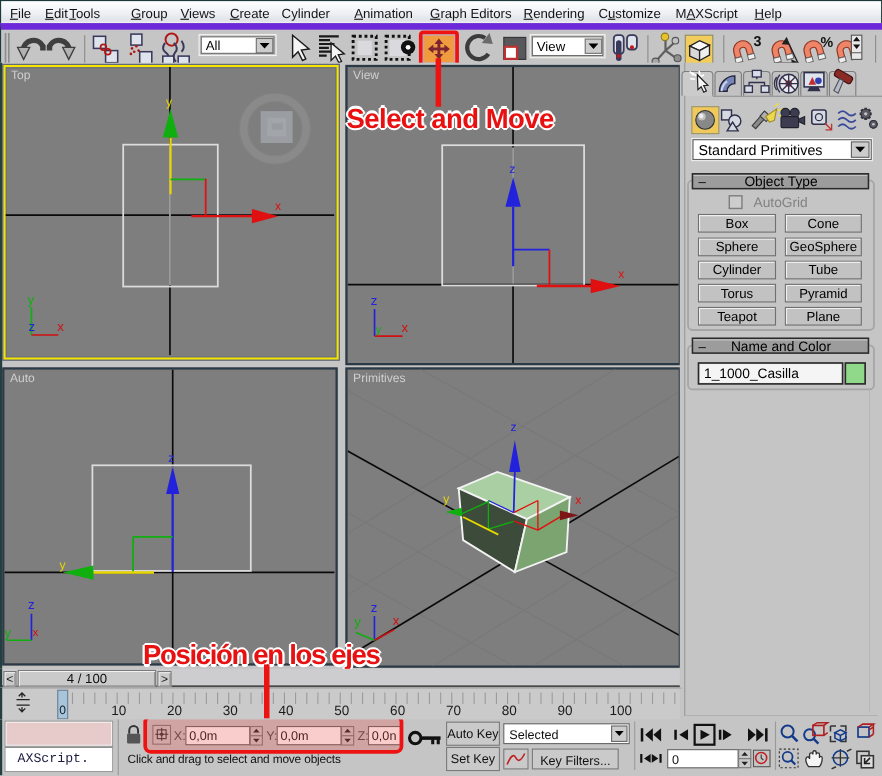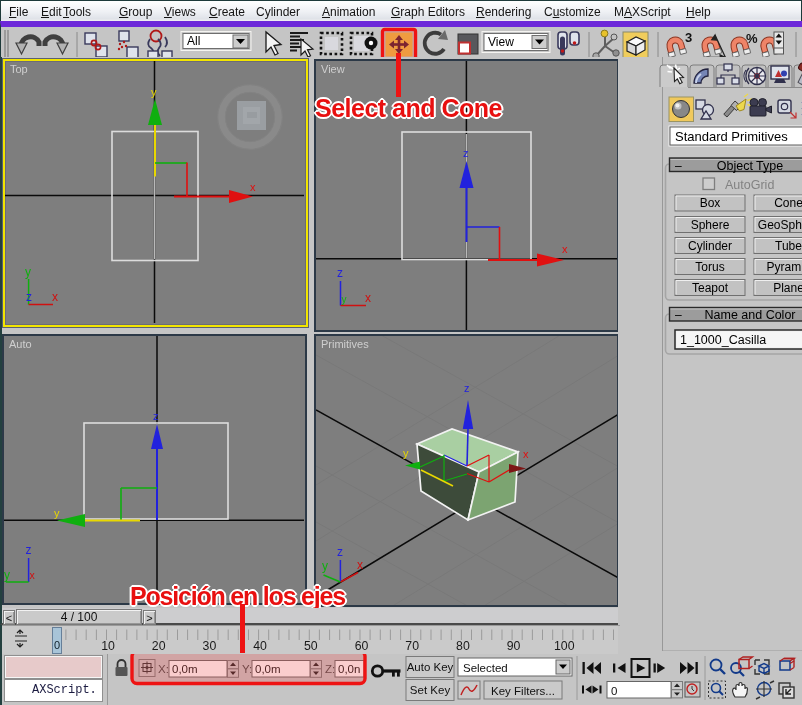--- a/index.html
+++ b/index.html
@@ -18,21 +18,21 @@
 
 #toolbar {
   position:absolute; left:0; top:21px; width:802px; height:36px;
   background:#c5c5c5; border-top:6px solid #6d28d9; border-left:1px solid #1d3a3a;
 }
 
 #vpzone { position:absolute; left:0; top:57px; width:618px; height:551px; background:#c5c5c5; border-left:2px solid #23403f;}
 .vp { position:absolute; background:#7e7e7e; }
 .vplabel { position:absolute; left:5px; top:2px; color:#cfcfcf; font-size:11px; }
 
-#cpanel { position:absolute; left:618px; top:57px; width:184px; height:594px; background:#c5c5c5;padding-left:40px; }
+#cpanel { position:absolute; left:618px; top:57px; width:184px; height:594px; background:#c5c5c5; }
 
 #bottombar { position:absolute; left:0; top:608px; width:618px; height:17px; background:#cdcdcf; border-left:2px solid #23403f; border-bottom:2px solid #4a4a4a;}
 #trackbar { position:absolute; left:0; top:625px; width:618px; height:29px; background:#cacaca; border-left:2px solid #23403f;}
 #statusbar { position:absolute; left:0; top:654px; width:802px; height:51px; background:#c5c5c5; border-left:2px solid #23403f;}
 .sbtn { position:absolute; background:#cacaca; border:1px solid #7a7a7a; box-shadow:inset 1px 1px 0 #f2f2f2, inset -1px -1px 0 #979797; font-size:11px; color:#111; text-align:center;}
 
 .annot { position:absolute; color:#e81010; font-weight:bold; font-size:25px; letter-spacing:-0.5px; line-height:25px;
   text-shadow:-2px 0 0 #fff, 2px 0 0 #fff, 0 -2px 0 #fff, 0 2px 0 #fff, -1px -1px 0 #fff, 1px 1px 0 #fff, -1px 1px 0 #fff, 1px -1px 0 #fff;
   white-space:nowrap; }
 </style>
@@ -341,21 +341,21 @@
         <line x1="338.4" y1="582" x2="321.5" y2="575" stroke="#0faf0f" stroke-width="1.5"></line>
         <text x="335" y="556" fill="#2222dd">z</text>
         <text x="355" y="568.5" fill="#d01010">x</text>
         <text x="320" y="569.5" fill="#0faf0f">y</text>
       </g>
     </svg>
     <div class="vplabel">Primitives</div>
   </div>
 </div>
 
-<div class="annot" style="left:315px;top:96px;">Select and Cone</div>
+<div class="annot" style="left:315px;top:96px;">Select and Move</div>
 <div class="abs" style="left:396px;top:53px;width:5px;height:44px;background:#ee1313"></div>
 <div class="annot" style="left:130px;top:584px;letter-spacing:-1.2px">Posición en los ejes</div>
 <div class="abs" style="left:240px;top:604px;width:5px;height:49px;background:#ee1313;z-index:5"></div>
 <div id="cpanel">
 <svg width="184" height="594" viewBox="618 57 184 594" style="position:absolute" font-family="Liberation Sans, sans-serif">
   <line x1="622.5" y1="57" x2="622.5" y2="651" stroke="#989898" stroke-width="1"></line>
 
   <g>
     <path d="M620 87 V68 q0 -3 3 -3 h22 q3 0 3 3 v19" fill="#cbcbcb" stroke="#7c7c7c"></path>
     <g stroke="#7c7c7c" fill="#c2c2c2">
@@ -546,23 +546,24 @@
 
     <g stroke="#222" fill="none">
       <path d="M15 633 l3 -3 l3 3 M18 630 v4 M13 636 h12 M13 641 h12 M15 644 l3 3 l3 -3 M18 643 v4" stroke-width="1.2"></path>
     </g>
   </svg>
 </div>
 <div id="statusbar">
 
   <div class="abs" style="left:2px;top:1px;width:99px;height:24px;background:#f6f6f6;border:1px solid #8f8f8f"></div>
   <div class="abs" style="left:4px;top:3px;width:95px;height:20px;background:#e7caca"></div>
-  <div class="abs" style="left:2px;top:25px;width:99px;height:23px;background:#fff;border:1px solid #8f8f8f;font-family:'Liberation Mono',monospace;font-size:12px;color:#1a1a40;line-height:21px;overflow:hidden"><span style="margin-left:27px">AXScript.</span></div>
+  <div class="abs" style="left:2px;top:25px;width:99px;height:23px;background:#fff;border:1px solid #8f8f8f;font-family:'Liberation Mono',monospace;font-size:12px;color:#1a1a40;line-height:21px;overflow:hidden"><span style="margin-left:11px">AXScript.</span></div>
   <div class="abs" style="left:105px;top:0px;width:1px;height:51px;background:#989898"></div>
 
+  <div class="abs" style="left:114px;top:31px;font-size:10.8px;letter-spacing:-0.15px;color:#111;white-space:nowrap">Click and drag to select and move objects</div>
 
   <svg width="802" height="51" viewBox="0 654 802 51" style="position:absolute;left:0;top:0" font-family="Liberation Sans, sans-serif">
 
     <g>
       <path d="M115.5 667 v-3 a4 4 0 0 1 8 0 v3" fill="none" stroke="#333" stroke-width="1.8"></path>
       <rect x="113.5" y="667" width="12" height="9" rx="1" fill="#555"></rect>
     </g>
 
     <g>
       <rect x="137" y="659.5" width="16" height="17" fill="#cacaca" stroke="#7a7a7a"></rect>

